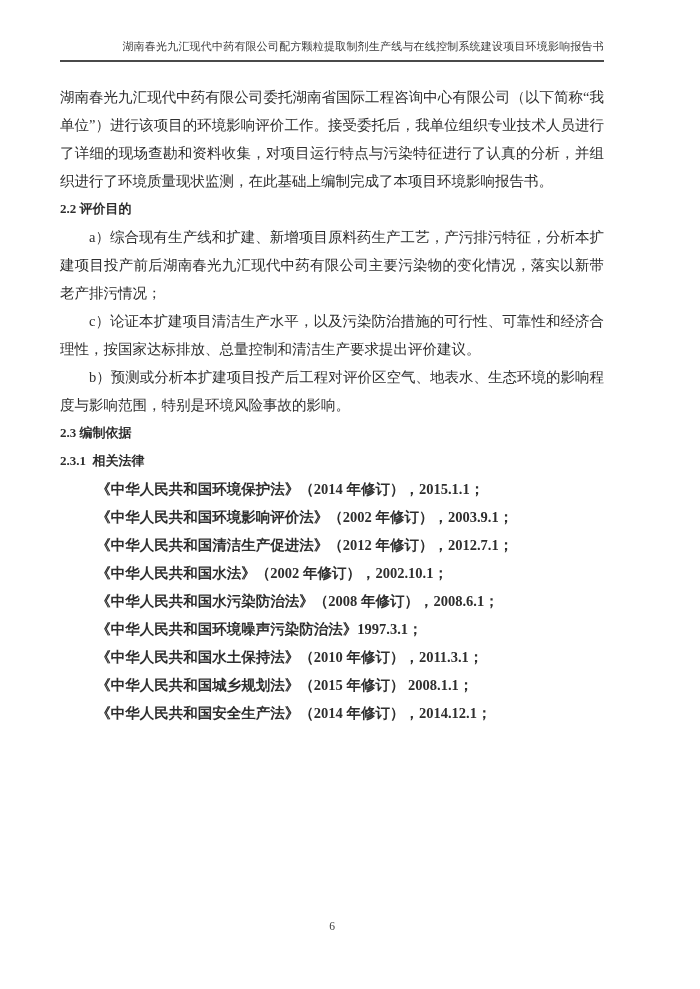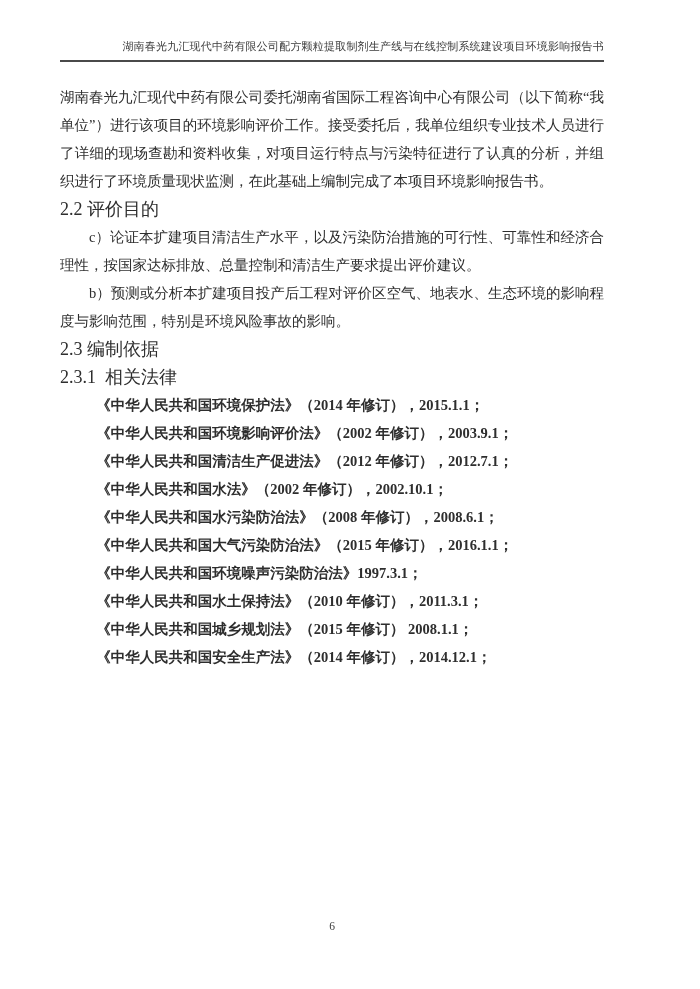--- a/index.html
+++ b/index.html
@@ -35,23 +35,23 @@
     font-size: 14.5px;
     line-height: 28px;
   }
   .para {
     text-align: justify;
   }
   .para.indent-first {
     text-indent: 2em;
   }
   .heading {
-    font-size: 18px;
+    font-size: 13px;
     line-height: 28px;
-    font-weight: normal;
+    font-weight: bold;
     text-align: left;
     white-space: pre-wrap;
   }
   .law-line {
     text-indent: 2.5em;
     text-align: left;
     white-space: nowrap;
     font-weight: bold;
   }
   .page-footer {
@@ -75,33 +75,33 @@
     <header class="page-header">
       <div class="header-title">湖南春光九汇现代中药有限公司配方颗粒提取制剂生产线与在线控制系统建设项目环境影响报告书</div>
     </header>
 
     <main class="doc-body">
 
       <p class="para">湖南春光九汇现代中药有限公司委托湖南省国际工程咨询中心有限公司（以下简称“我单位”）进行该项目的环境影响评价工作。接受委托后，我单位组织专业技术人员进行了详细的现场查勘和资料收集，对项目运行特点与污染特征进行了认真的分析，并组织进行了环境质量现状监测，在此基础上编制完成了本项目环境影响报告书。</p>
 
       <h2 class="heading">2.2 评价目的</h2>
 
+      <p class="para indent-first">a）综合现有生产线和扩建、新增项目原料药生产工艺，产污排污特征，分析本扩建项目投产前后湖南春光九汇现代中药有限公司主要污染物的变化情况，落实以新带老产排污情况；</p>
       <p class="para indent-first">c）论证本扩建项目清洁生产水平，以及污染防治措施的可行性、可靠性和经济合理性，按国家达标排放、总量控制和清洁生产要求提出评价建议。</p>
       <p class="para indent-first">b）预测或分析本扩建项目投产后工程对评价区空气、地表水、生态环境的影响程度与影响范围，特别是环境风险事故的影响。</p>
 
       <h2 class="heading">2.3 编制依据</h2>
 
       <h3 class="heading">2.3.1  相关法律</h3>
 
       <p class="law-line">《中华人民共和国环境保护法》（2014 年修订），2015.1.1；</p>
       <p class="law-line">《中华人民共和国环境影响评价法》（2002 年修订），2003.9.1；</p>
       <p class="law-line">《中华人民共和国清洁生产促进法》（2012 年修订），2012.7.1；</p>
       <p class="law-line">《中华人民共和国水法》（2002 年修订），2002.10.1；</p>
       <p class="law-line">《中华人民共和国水污染防治法》（2008 年修订），2008.6.1；</p>
-      <p class="law-line">《中华人民共和国大气污染防治法》（2015 年修订），2016.1.1；</p>
       <p class="law-line">《中华人民共和国环境噪声污染防治法》1997.3.1；</p>
       <p class="law-line">《中华人民共和国水土保持法》（2010 年修订），2011.3.1；</p>
       <p class="law-line">《中华人民共和国城乡规划法》（2015 年修订） 2008.1.1；</p>
       <p class="law-line">《中华人民共和国安全生产法》（2014 年修订），2014.12.1；</p>
 
     </main>
   </div>
 
   <footer class="page-footer">
     <span class="page-number">6</span>

